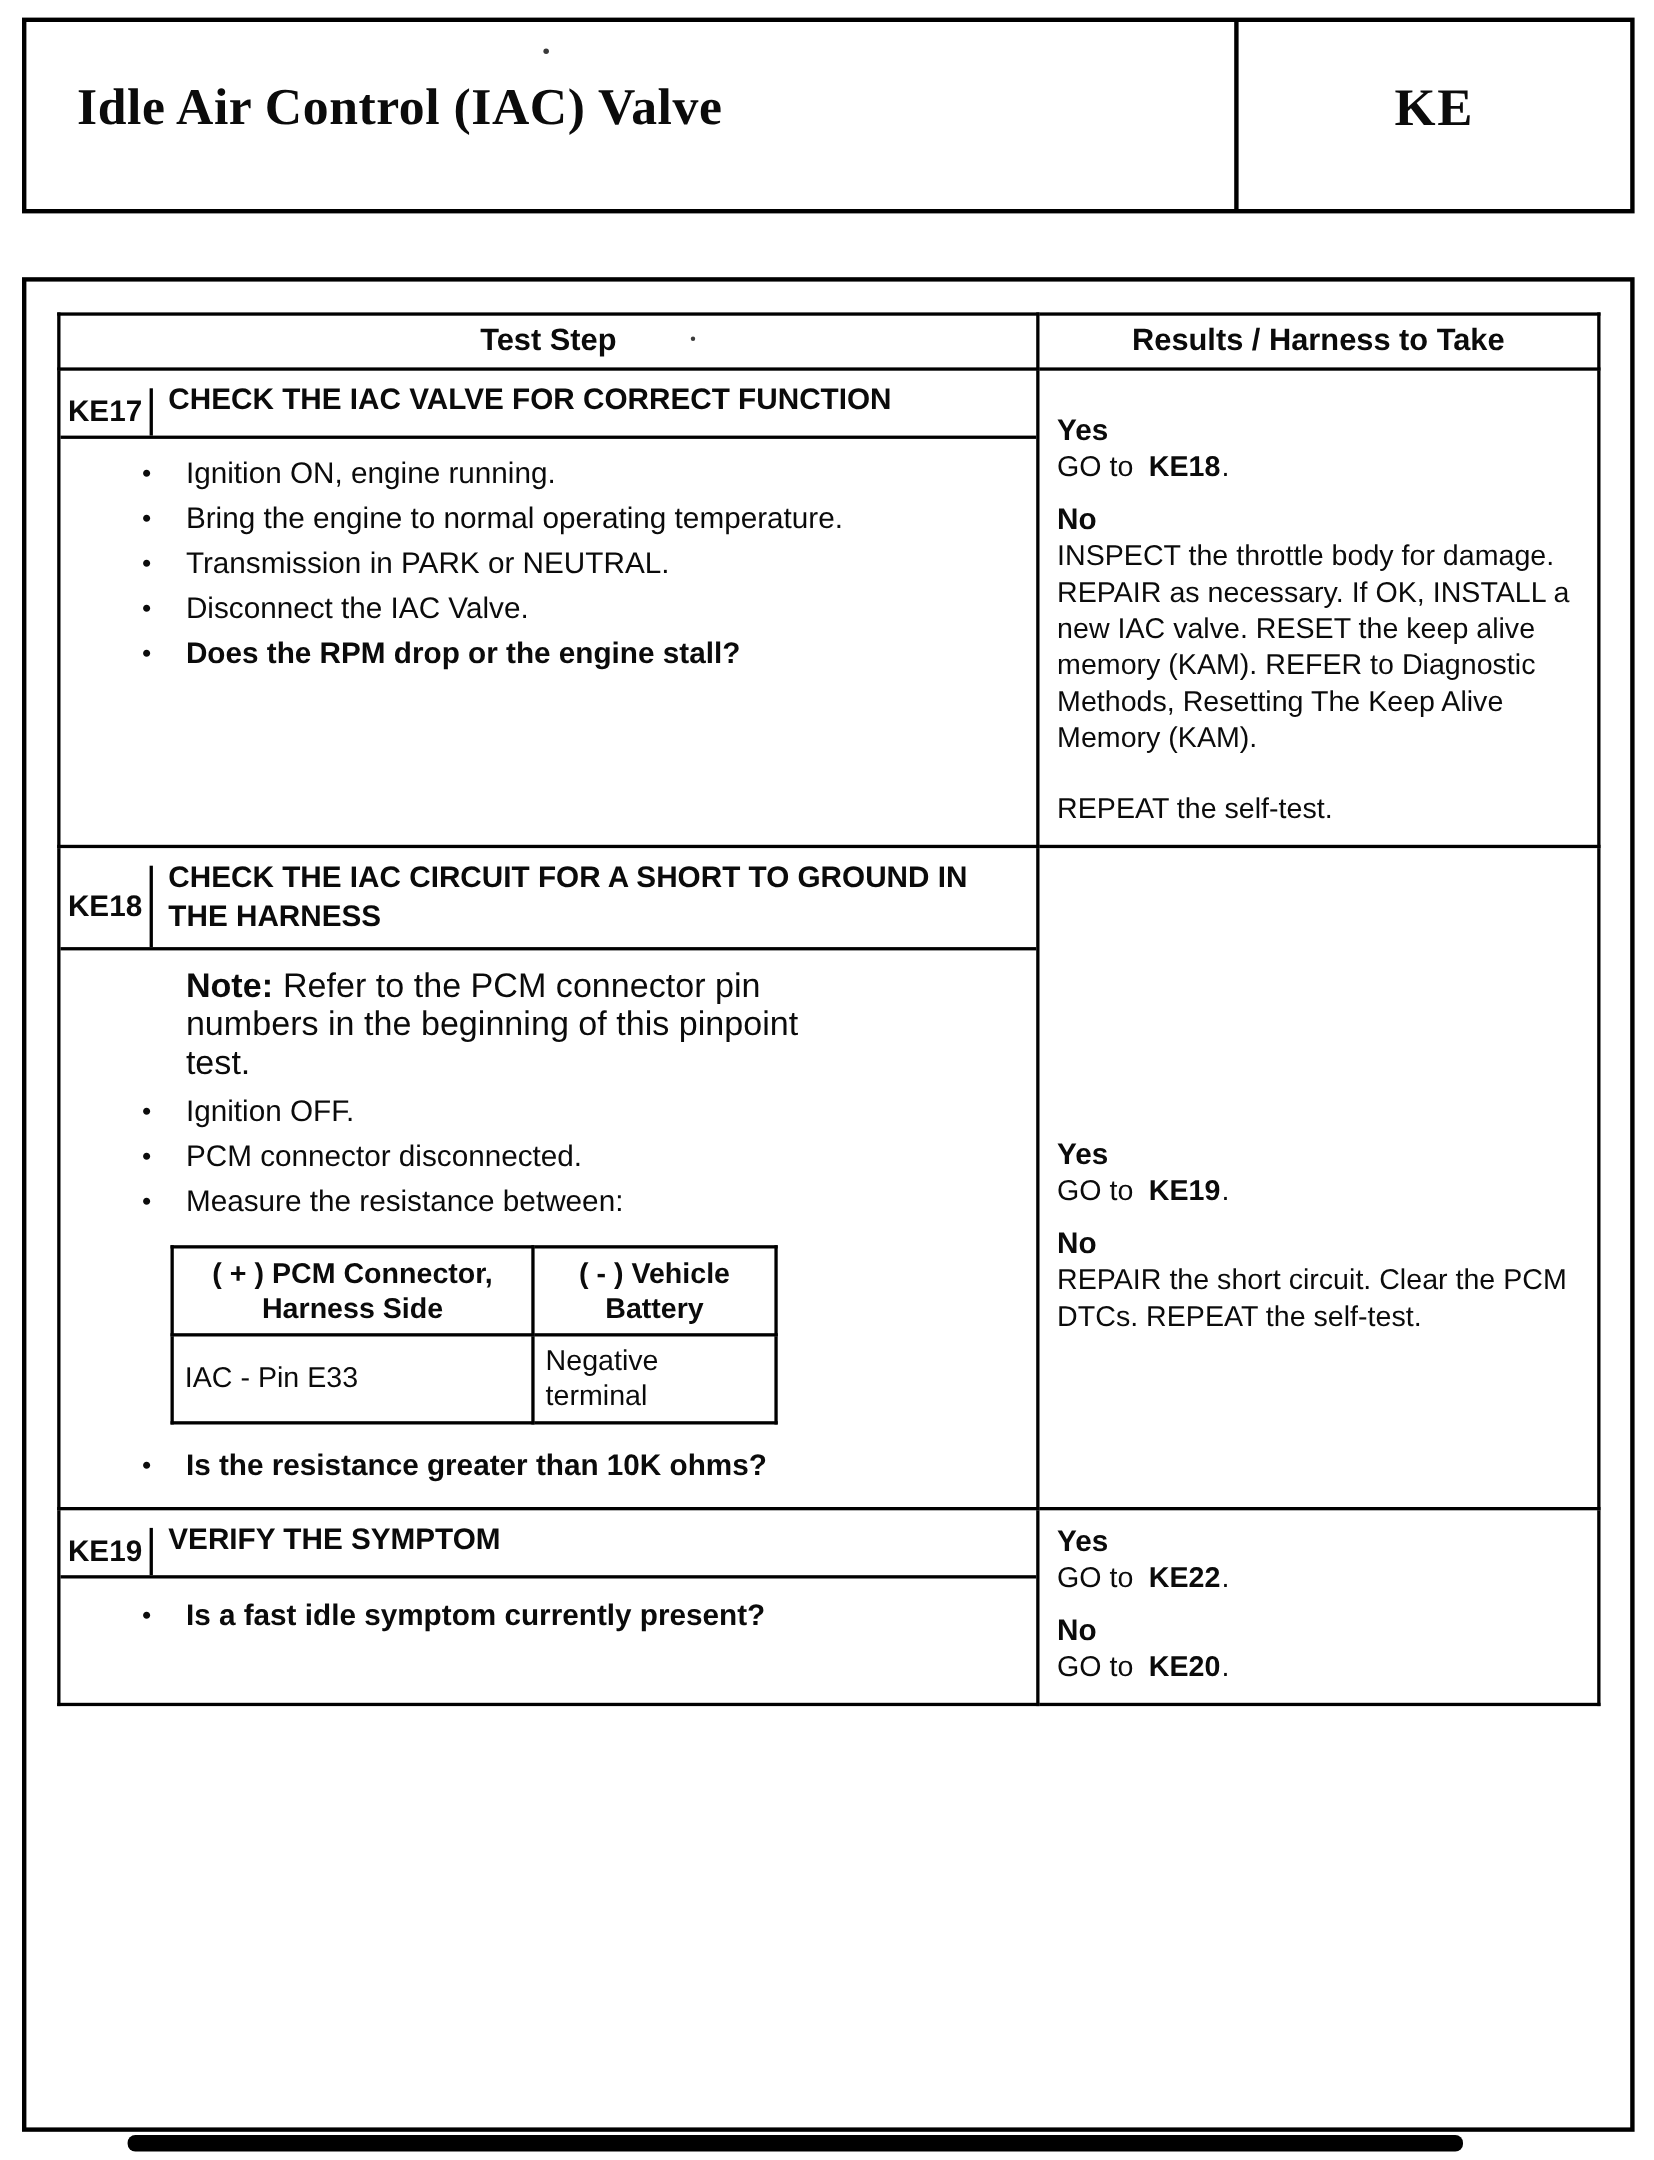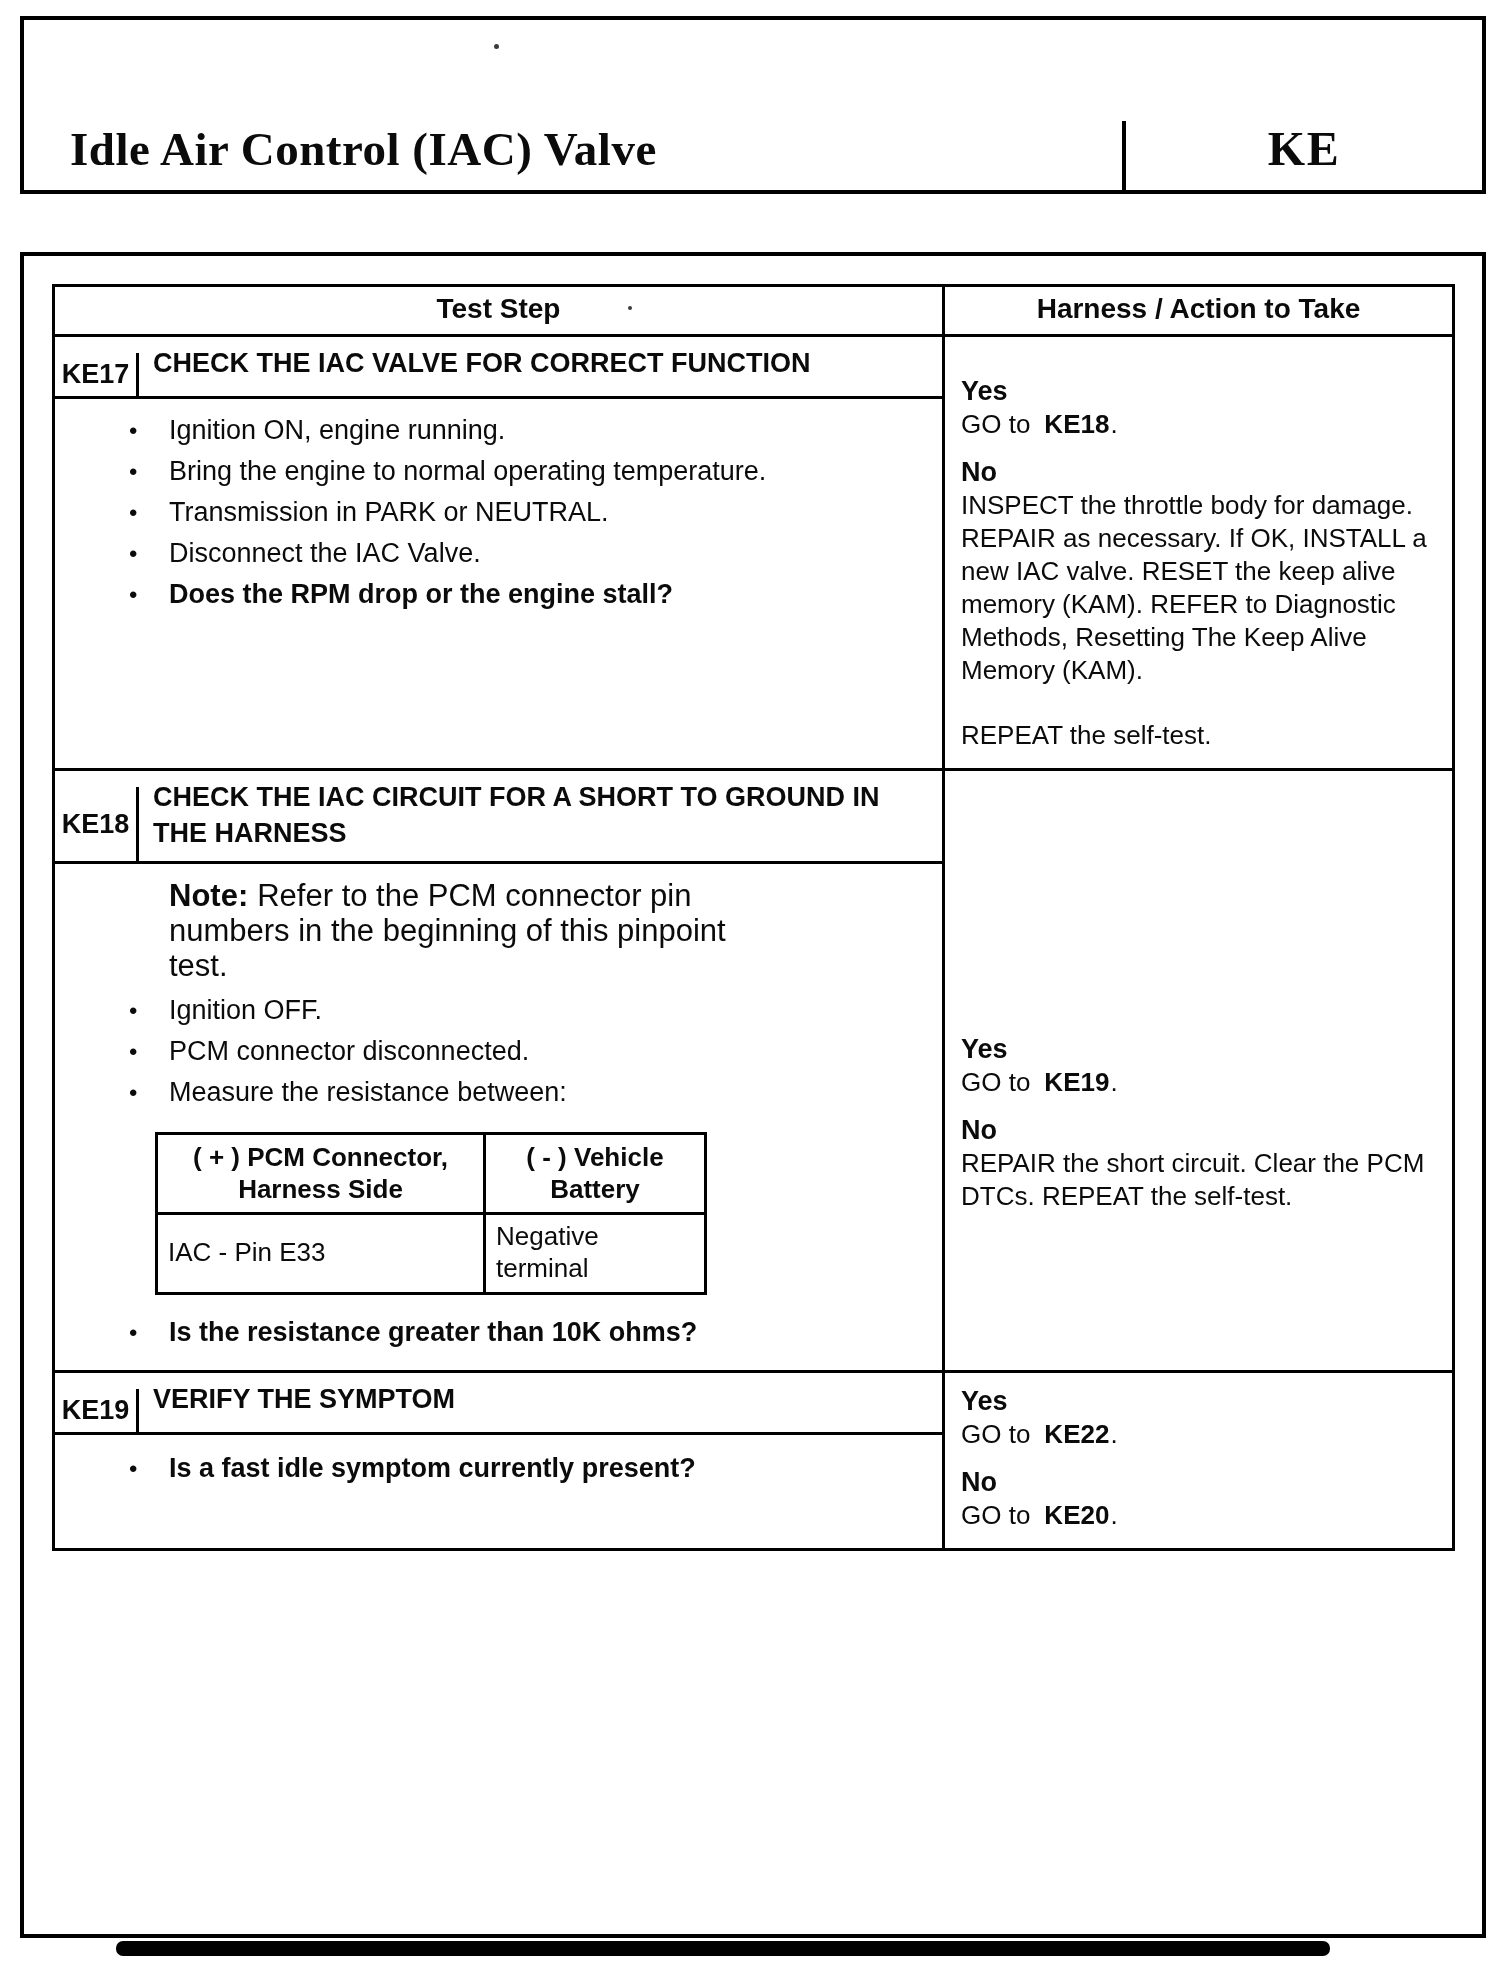--- a/index.html
+++ b/index.html
@@ -2,21 +2,21 @@
 <html><head>
 <meta charset="utf-8">
 <style>
   * { margin:0; padding:0; box-sizing:border-box; }
   html,body { background:#e8e8e8; }
   body { font-family:"Liberation Sans", sans-serif; color:#0b0b0b; }
   .page { position:relative; width:1504px; height:1964px; background:#ffffff; overflow:hidden; }
 
   
   .header-box { position:absolute; left:20px; top:16px; width:1466px; height:178px;
-                border:4px solid #000; display:flex; background:#fff;align-items:flex-end; }
+                border:4px solid #000; display:flex; background:#fff; }
   .header-left { flex:1; display:flex; align-items:center; padding:0 0 14px 46px; }
   .header-title { font-family:"Liberation Serif", serif; font-weight:bold; font-size:47px;
                   letter-spacing:0.5px; }
   .header-right { width:360px; border-left:4px solid #000; display:flex; align-items:center;
                   justify-content:center; padding-bottom:14px; }
   .header-code { font-family:"Liberation Serif", serif; font-weight:bold; font-size:48px;
                  letter-spacing:1.5px; }
 
   
   .main-box { position:absolute; left:20px; top:252px; width:1466px; height:1686px;
@@ -86,21 +86,21 @@
 
   <div class="main-box">
     <table class="test-table">
       <colgroup>
           <col class="col-step">
           <col class="col-result">
         </colgroup>
       <thead>
         <tr>
           <th>Test Step</th>
-          <th>Harness / Action to Take</th>
+          <th>Results / Harness to Take</th>
         </tr>
       </thead>
       <tbody>
 
         <tr>
           <td class="step-cell">
             <div class="step-header">
               <div class="step-id">KE17</div>
               <div class="step-title">CHECK THE IAC VALVE FOR CORRECT FUNCTION</div>
             </div>

